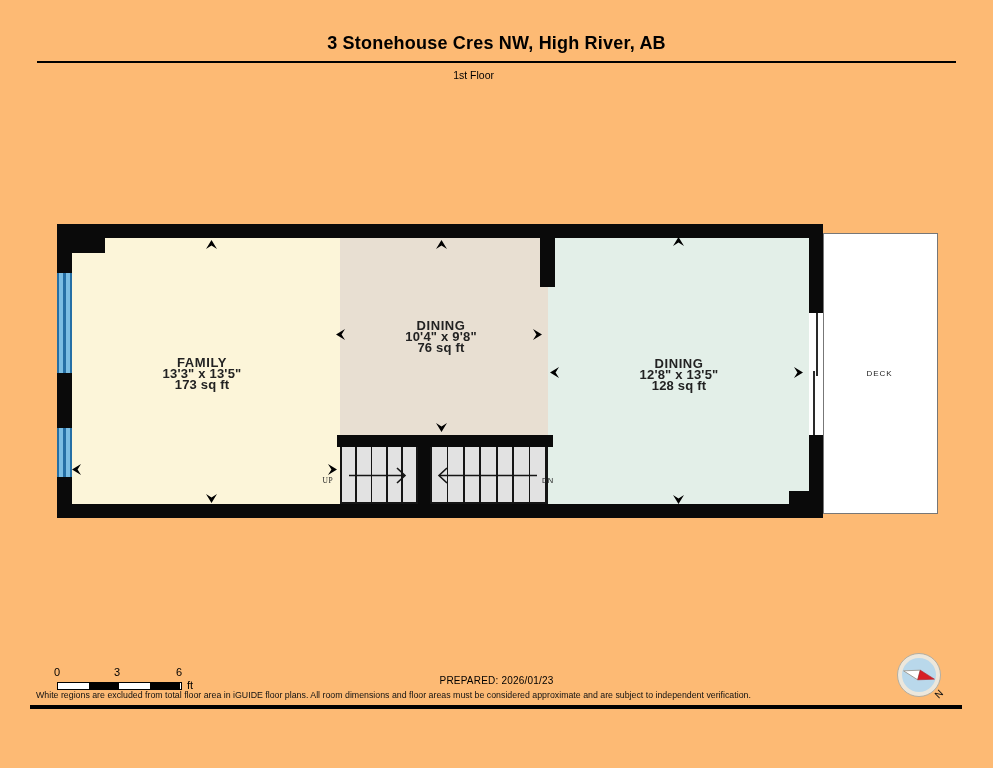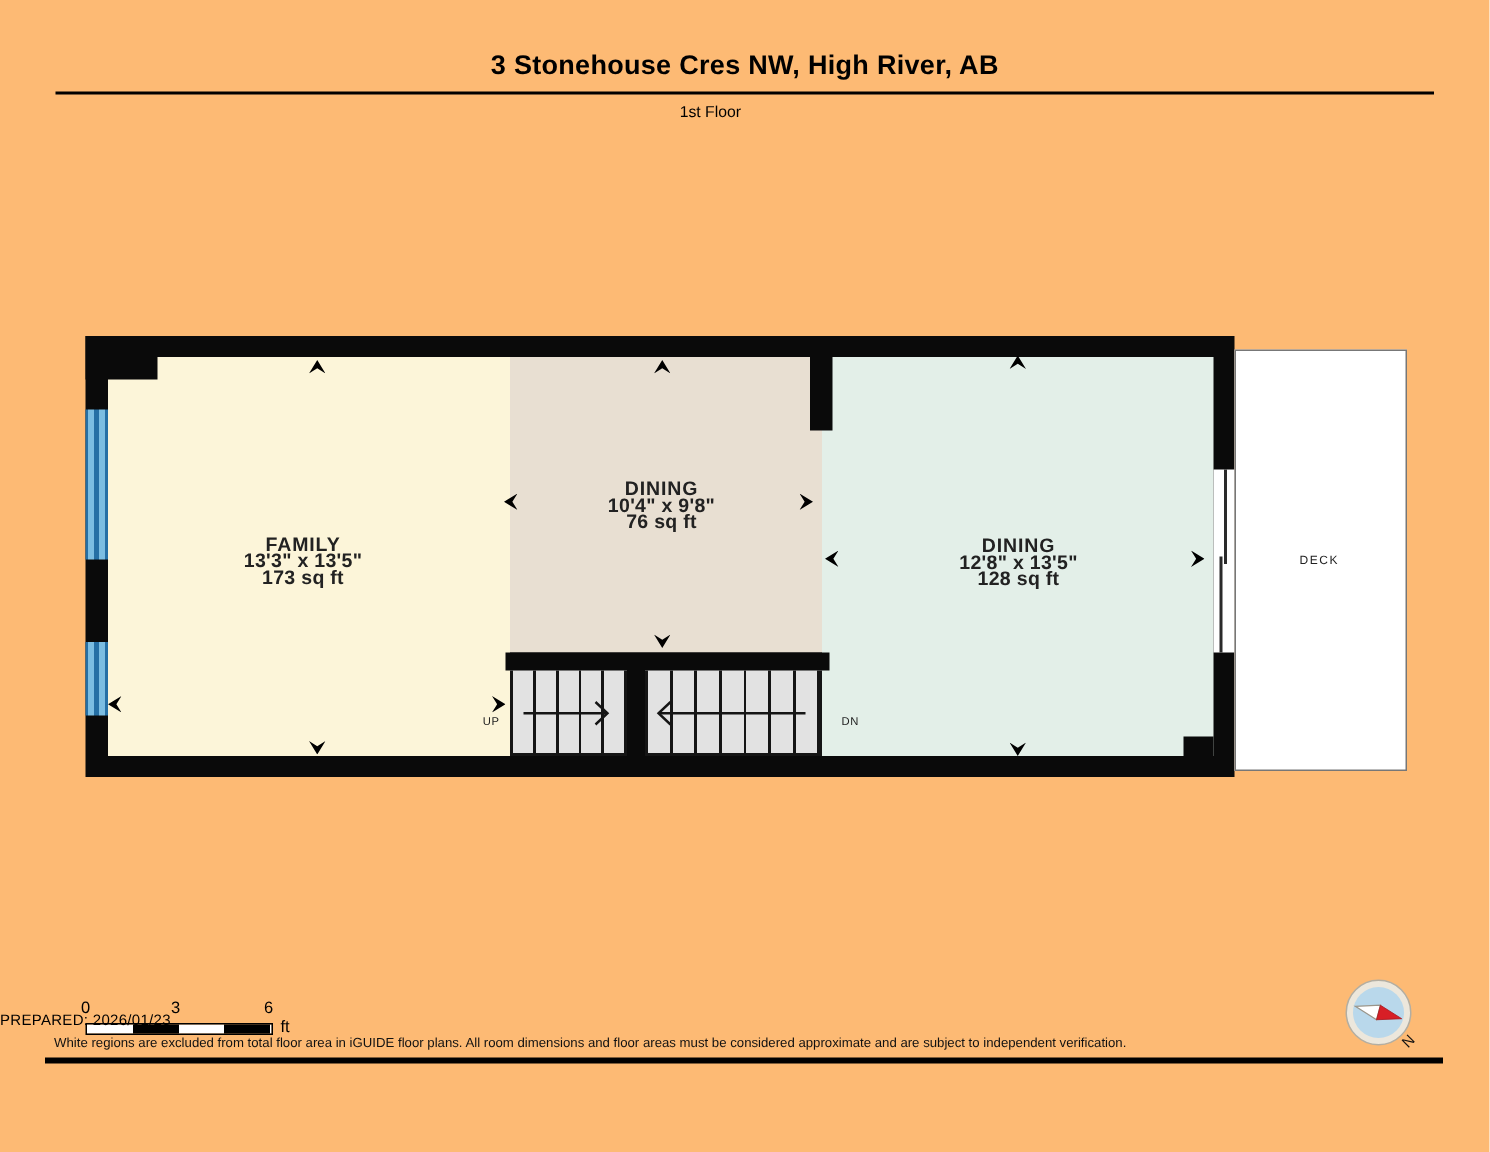--- a/index.html
+++ b/index.html
@@ -38,21 +38,21 @@
        clip-path:polygon(50% 0,100% 100%,50% 62%,0 100%);}
   .arr.down{transform:rotate(180deg);}
   .arr.left{transform:rotate(270deg);}
   .arr.right{transform:rotate(90deg);}
   .stairs-svg{left:0;top:0;pointer-events:none;}
   
   .scale-tick{position:absolute;top:666px;width:12px;text-align:center;font-size:11px;}
   .scale-bar{left:57px;top:682px;width:125px;height:8px;border:1.5px solid #000;box-sizing:border-box;
     background:repeating-linear-gradient(90deg,#fff 0 30.5px,#000 30.5px 61px);}
   .scale-unit{left:187px;top:679px;font-size:11px;text-align:center;}
-  .prepared{left:0;top:675px;width:993px;text-align:left;font-size:10px;letter-spacing:.2px;}
+  .prepared{left:0;top:675px;width:993px;text-align:center;font-size:10px;letter-spacing:.2px;}
   .bottom-rule{left:30px;top:705px;width:932px;height:4px;background:#000;}
   .disclaimer{left:36px;top:690px;width:930px;font-size:8.8px;color:#111;}
 </style>
 </head>
 <body>
 
 <div class="canvas">
 
   <div class="abs title">3 Stonehouse Cres NW, High River, AB</div>
   <div class="abs title-rule"></div>
@@ -82,22 +82,22 @@
   <div class="abs deck-label">DECK</div>
 
   <div class="stair-run run-left"></div>
   <div class="stair-run run-right"></div>
   <svg class="abs stairs-svg" width="993" height="768">
     <line x1="349" y1="475.5" x2="404" y2="475.5" stroke="#151515" stroke-width="1.6"></line>
     <polyline points="397,468 405,475.5 397,483" fill="none" stroke="#151515" stroke-width="1.6"></polyline>
     <line x1="440" y1="475.5" x2="537" y2="475.5" stroke="#151515" stroke-width="1.6"></line>
     <polyline points="447,468 439,475.5 447,483" fill="none" stroke="#151515" stroke-width="1.6"></polyline>
   </svg>
-  <div class="small-label" style="left:305px;top:476px;width:28px;text-align:right;">UP</div>
-  <div class="small-label" style="left:561px;top:476px;text-align:center;">DN</div>
+  <div class="small-label" style="left:305px;top:476px;width:28px;text-align:right;font-family:Liberation Serif, serif;">UP</div>
+  <div class="small-label" style="left:542px;top:476px;text-align:center;">DN</div>
 
   <div class="room-label" style="left:137px;top:358px;">
     <div class="rname">FAMILY</div>
     <div>13'3" x 13'5"</div>
     <div>173 sq ft</div>
   </div>
   <div class="room-label" style="left:376px;top:321px;">
     <div class="rname">DINING</div>
     <div>10'4" x 9'8"</div>
     <div>76 sq ft</div>

